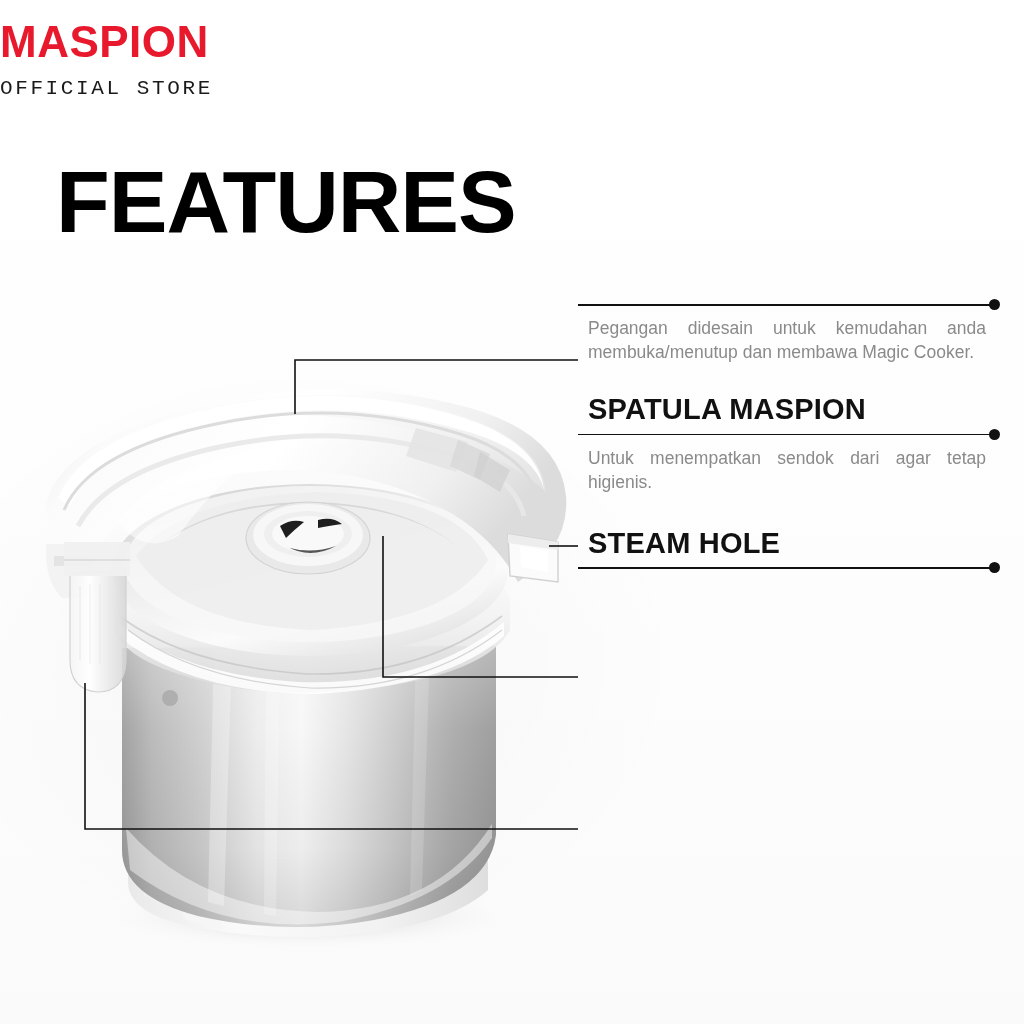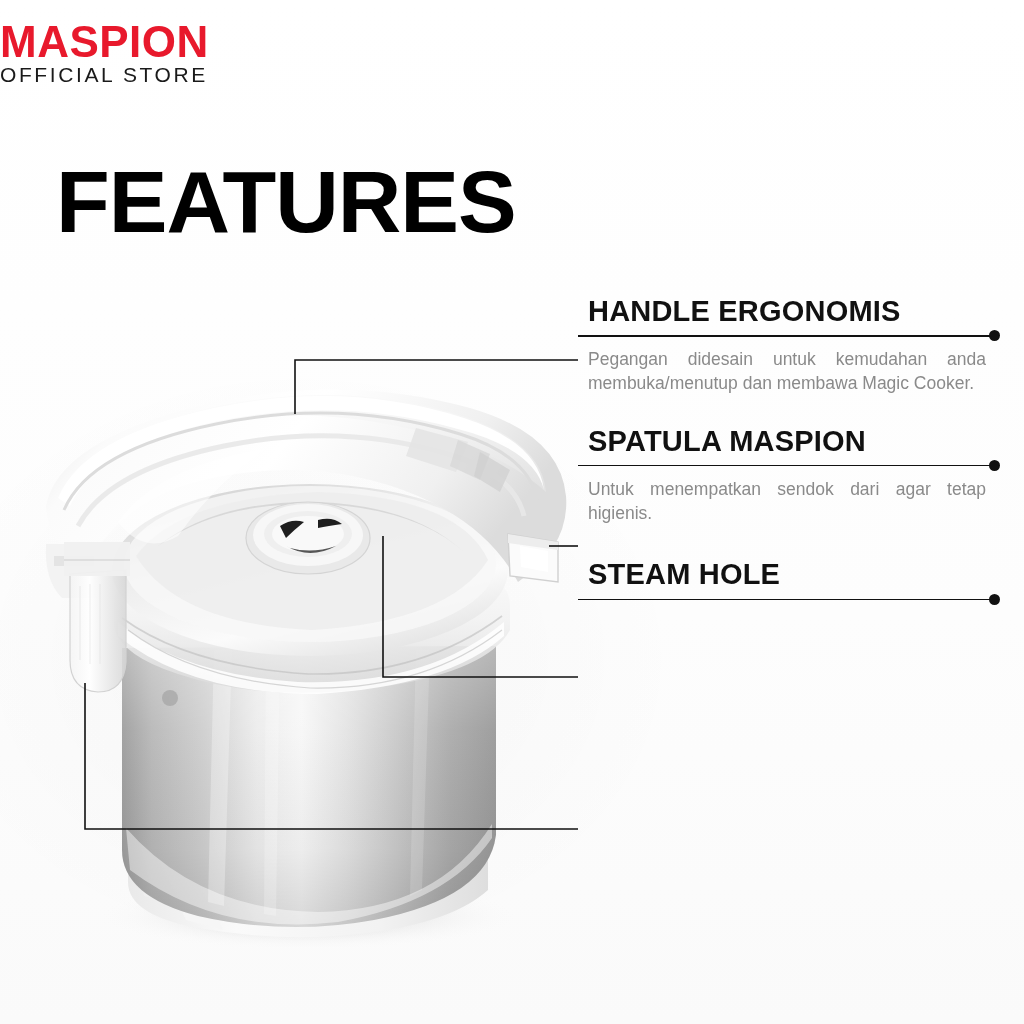--- a/index.html
+++ b/index.html
@@ -36,25 +36,27 @@
   }
   .brand-name {
     font-size: 44px;
     font-weight: 700;
     letter-spacing: 0.5px;
     color: #e8192c;
     line-height: 1;
     font-family: "Liberation Sans", sans-serif;
   }
   .brand-sub {
+    margin-top: 14px;
     font-size: 21px;
     font-weight: 400;
     letter-spacing: 2.6px;
     color: #1a1a1a;
     line-height: 1;
+    font-family: Liberation Mono, monospace;
   }
 
   
   .features-title {
     position: absolute;
     left: 56px;
     top: 158px;
     font-size: 88px;
     font-weight: 700;
     letter-spacing: -1px;
@@ -293,21 +295,20 @@
   <polyline points="549,546 578,546" fill="none" stroke="#111111" stroke-width="1.6"></polyline>
 
   <polyline points="383,536 383,677 578,677" fill="none" stroke="#111111" stroke-width="1.6"></polyline>
 
   <polyline points="85,683 85,829 578,829" fill="none" stroke="#111111" stroke-width="1.6"></polyline>
 </svg>
 
 <div class="feature-list">
 
   <div class="feature">
-    <div class="feature-head">HANDLE ERGONOMIS</div>
     <div class="feature-rule">
       <span class="line"></span>
       <span class="dot"></span>
     </div>
     <div class="feature-body">Pegangan didesain untuk kemudahan anda membuka/menutup dan membawa Magic Cooker.</div>
   </div>
 
   <div class="gap-a"></div>
 
   <div class="feature">

